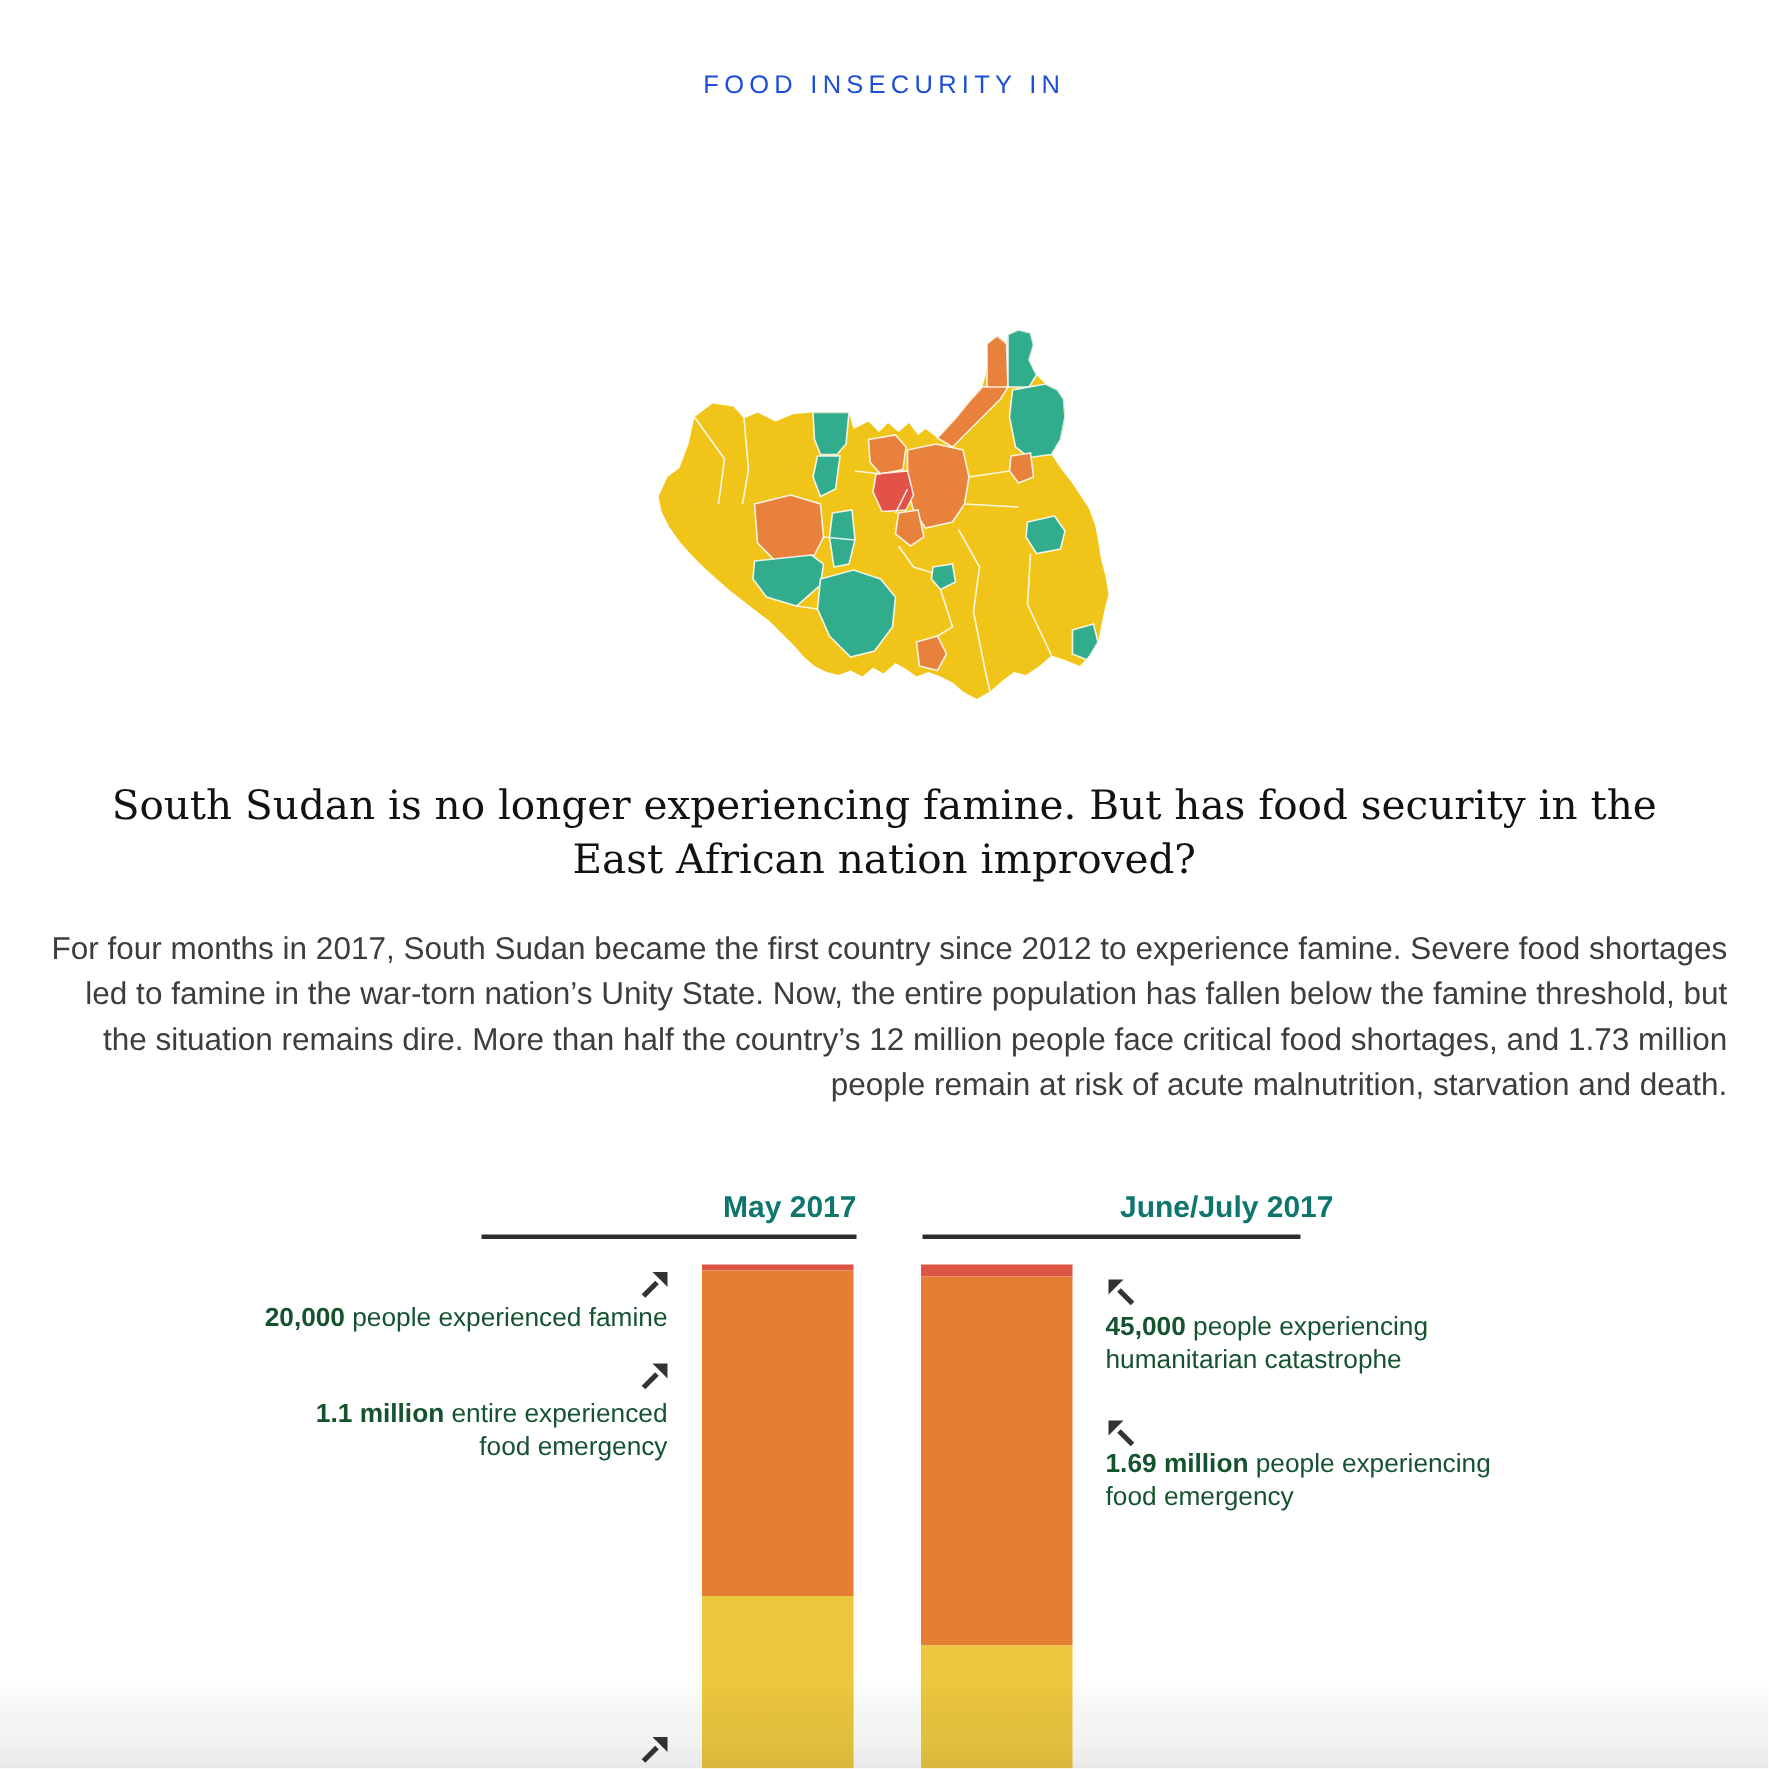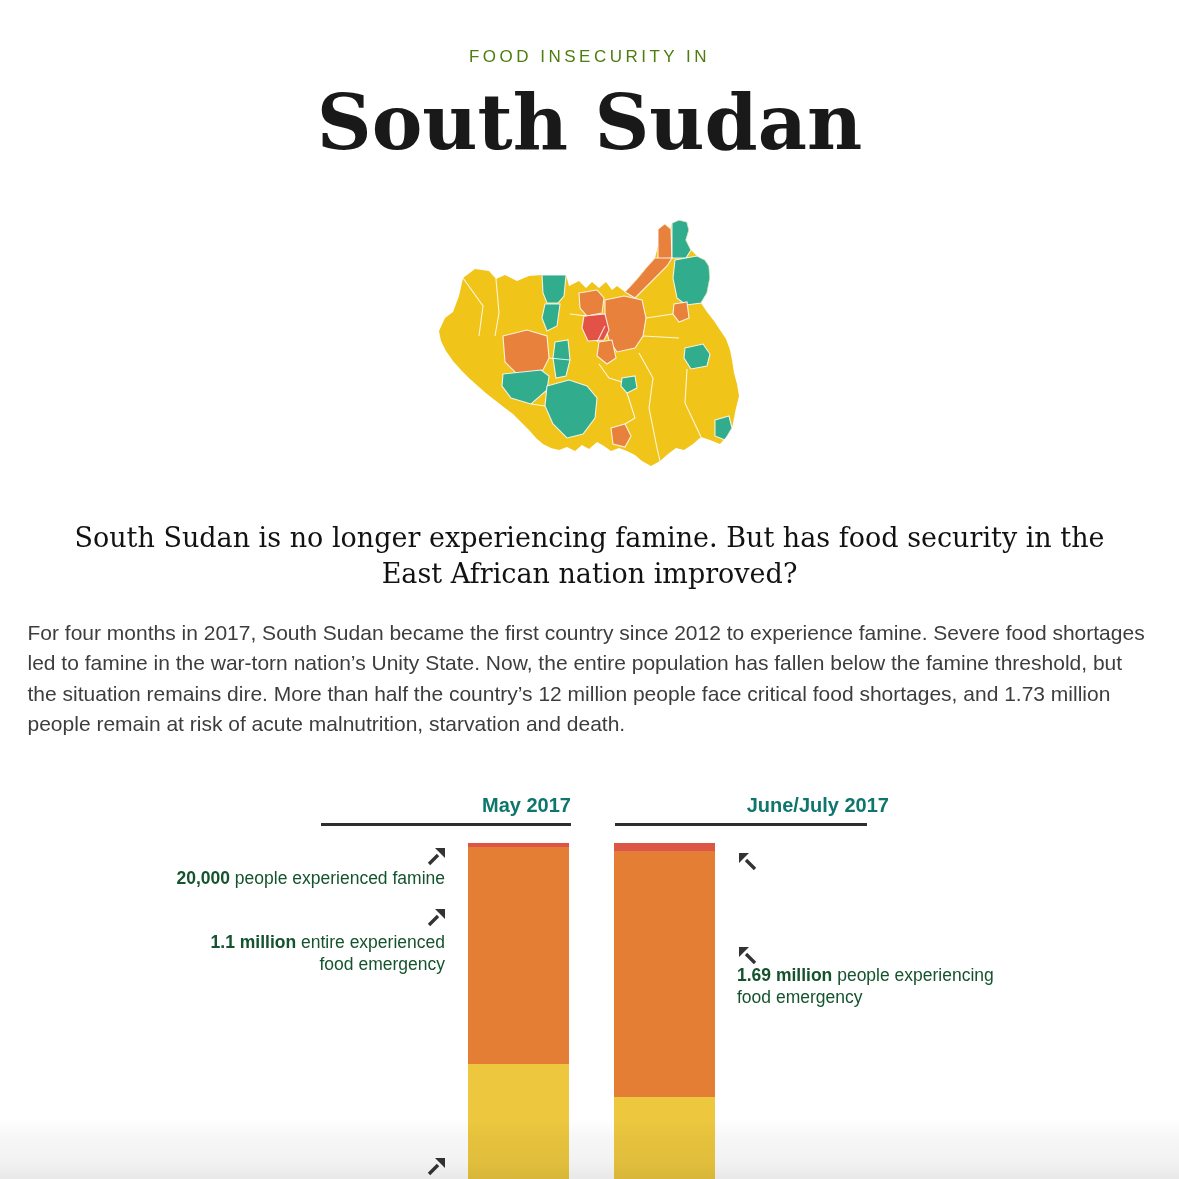--- a/index.html
+++ b/index.html
@@ -1,29 +1,29 @@
 <!DOCTYPE html>
 <html><head>
 <meta charset="utf-8">
 <style>
   html,body{margin:0;padding:0;background:#fff;}
   .page{position:relative;width:1179px;height:1179px;background:#ffffff;overflow:hidden;
         font-family:"Liberation Sans",sans-serif;}
   .kicker{position:absolute;top:47px;left:0;width:100%;text-align:center;
-          font-size:17px;letter-spacing:3.5px;color:#4d7c0f;font-weight:400;}
+          font-size:17px;letter-spacing:3.5px;color:#1d4ed8;font-weight:400;}
   .title{position:absolute;top:78px;left:0;width:100%;margin:0;text-align:center;
          font-family:"DejaVu Serif","Liberation Serif",serif;font-weight:700;
          font-size:76px;color:#191919;}
   .map-wrap{position:absolute;top:218px;left:50%;transform:translateX(-50%);
             width:302px;height:252px;}
   .subtitle{position:absolute;top:520px;left:50%;transform:translateX(-50%);width:1080px;
             margin:0;text-align:center;font-family:"DejaVu Serif","Liberation Serif",serif;
             font-weight:400;font-size:27px;line-height:1.32;color:#121212;}
   .intro{position:absolute;top:618px;left:50%;transform:translateX(-50%);width:1124px;
-         margin:0;text-align:left;font-size:21px;line-height:1.45;color:#3d3d3d;}
+         margin:0;text-align:right;font-size:21px;line-height:1.45;color:#3d3d3d;}
   
   .chart{position:absolute;inset:0;}
   .col-header{position:absolute;top:794px;text-align:right;font-weight:700;
               font-size:20px;color:#0f766e;}
   .col-header.may{left:321px;width:250px;}
   .col-header.june{left:637px;width:252px;}
   .col-rule{position:absolute;top:823px;height:3px;background:#2e2e2e;}
   .col-rule.may{left:321px;width:250px;}
   .col-rule.june{left:615px;width:252px;}
   .bar{position:absolute;top:843px;height:336px;width:101px;display:flex;flex-direction:column;}
@@ -41,21 +41,20 @@
         background:linear-gradient(180deg,rgba(0,0,0,0) 0%,rgba(0,0,0,0.035) 35%,
                    rgba(0,0,0,0.05) 72%,rgba(0,0,0,0.09) 100%);}
   svg{display:block;}
 </style>
 </head>
 <body>
 
 <div class="page">
 
   <div class="kicker">FOOD INSECURITY IN</div>
-  <h1 class="title">South Sudan</h1>
 
   <div class="map-wrap">
     <svg width="302" height="252" viewBox="0 0 302 252">
       <defs>
         <clipPath id="ssClip">
           <path d="M0,113 L6,100 L14,94 L20,78 L24,60 L36,51 L50,53 L57,61 L66,57 L78,63 L90,58 L103,57 L127,57 L130,68 L140,63 L147,70 L153,64 L160,70 L167,64 L173,72 L178,68 L186,74 L198,61 L207,50 L216,40 L219,28 L219,12 L226,6 L232,11 L233,5 L240,2 L248,4 L250,12 L247,22 L252,32 L258,38 L266,42 L270,48 L271,60 L268,75 L262,85 L268,94 L275,103 L281,112 L287,121 L291,132 L293,142 L295,155 L298,166 L300,178 L297,190 L293,210 L288,218 L281,226 L271,222 L262,219 L254,226 L245,232 L237,230 L229,236 L221,243 L212,248 L203,243 L196,237 L188,233 L180,230 L172,233 L165,228 L158,224 L150,231 L143,227 L136,233 L128,229 L120,232 L112,230 L104,226 L97,220 L90,212 L82,204 L74,196 L66,190 L57,183 L48,176 L40,169 L31,161 L22,152 L14,143 L7,133 L2,123 Z"></path>
         </clipPath>
       </defs>
       <path d="M0,113 L6,100 L14,94 L20,78 L24,60 L36,51 L50,53 L57,61 L66,57 L78,63 L90,58 L103,57 L127,57 L130,68 L140,63 L147,70 L153,64 L160,70 L167,64 L173,72 L178,68 L186,74 L198,61 L207,50 L216,40 L219,28 L219,12 L226,6 L232,11 L233,5 L240,2 L248,4 L250,12 L247,22 L252,32 L258,38 L266,42 L270,48 L271,60 L268,75 L262,85 L268,94 L275,103 L281,112 L287,121 L291,132 L293,142 L295,155 L298,166 L300,178 L297,190 L293,210 L288,218 L281,226 L271,222 L262,219 L254,226 L245,232 L237,230 L229,236 L221,243 L212,248 L203,243 L196,237 L188,233 L180,230 L172,233 L165,228 L158,224 L150,231 L143,227 L136,233 L128,229 L120,232 L112,230 L104,226 L97,220 L90,212 L82,204 L74,196 L66,190 L57,183 L48,176 L40,169 L31,161 L22,152 L14,143 L7,133 L2,123 Z" fill="#f0c419"></path>
       <g clip-path="url(#ssClip)" stroke="#ffffff" stroke-width="1.1" stroke-opacity="0.85">
@@ -125,20 +124,24 @@
       <span class="b">1.1 million</span><span> entire experienced</span><br>
       <span>food emergency</span>
     </div>
 
     <div class="arrow" style="left:736px;top:850px">
       <svg viewBox="0 0 22 22" width="22" height="22">
           <path d="M19,19 L10,10" stroke="#333" stroke-width="3.4" fill="none"></path>
           <polygon points="3,3 13,3 3,13" fill="#333"></polygon>
         </svg>
     </div>
+    <div class="ann right" style="top:874px">
+      <span class="b">45,000</span><span> people experiencing</span><br>
+      <span>humanitarian catastrophe</span>
+    </div>
 
     <div class="arrow" style="left:736px;top:944px">
       <svg viewBox="0 0 22 22" width="22" height="22">
           <path d="M19,19 L10,10" stroke="#333" stroke-width="3.4" fill="none"></path>
           <polygon points="3,3 13,3 3,13" fill="#333"></polygon>
         </svg>
     </div>
     <div class="ann right" style="top:965px">
       <span class="b">1.69 million</span><span> people experiencing</span><br>
       <span>food emergency</span>

